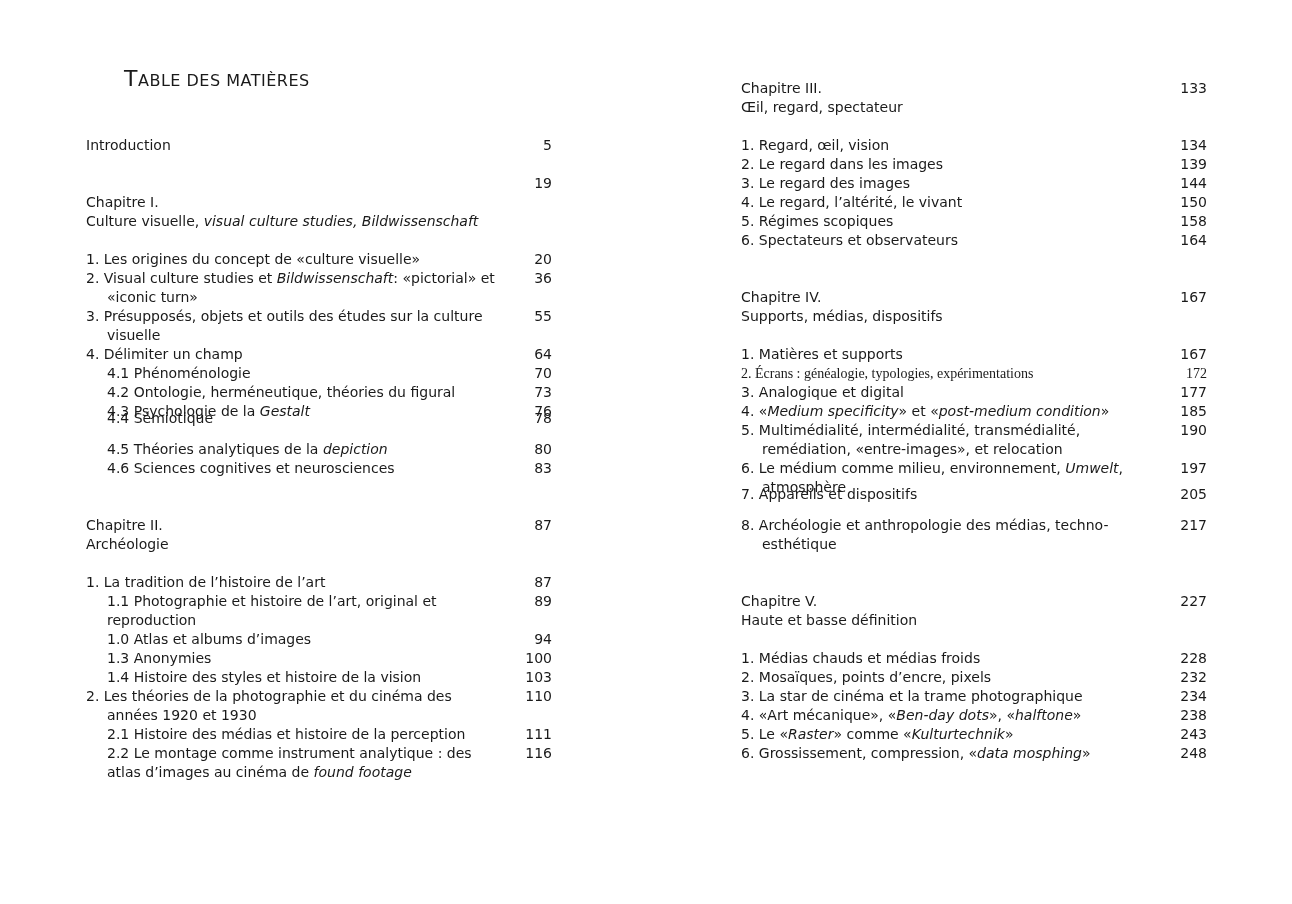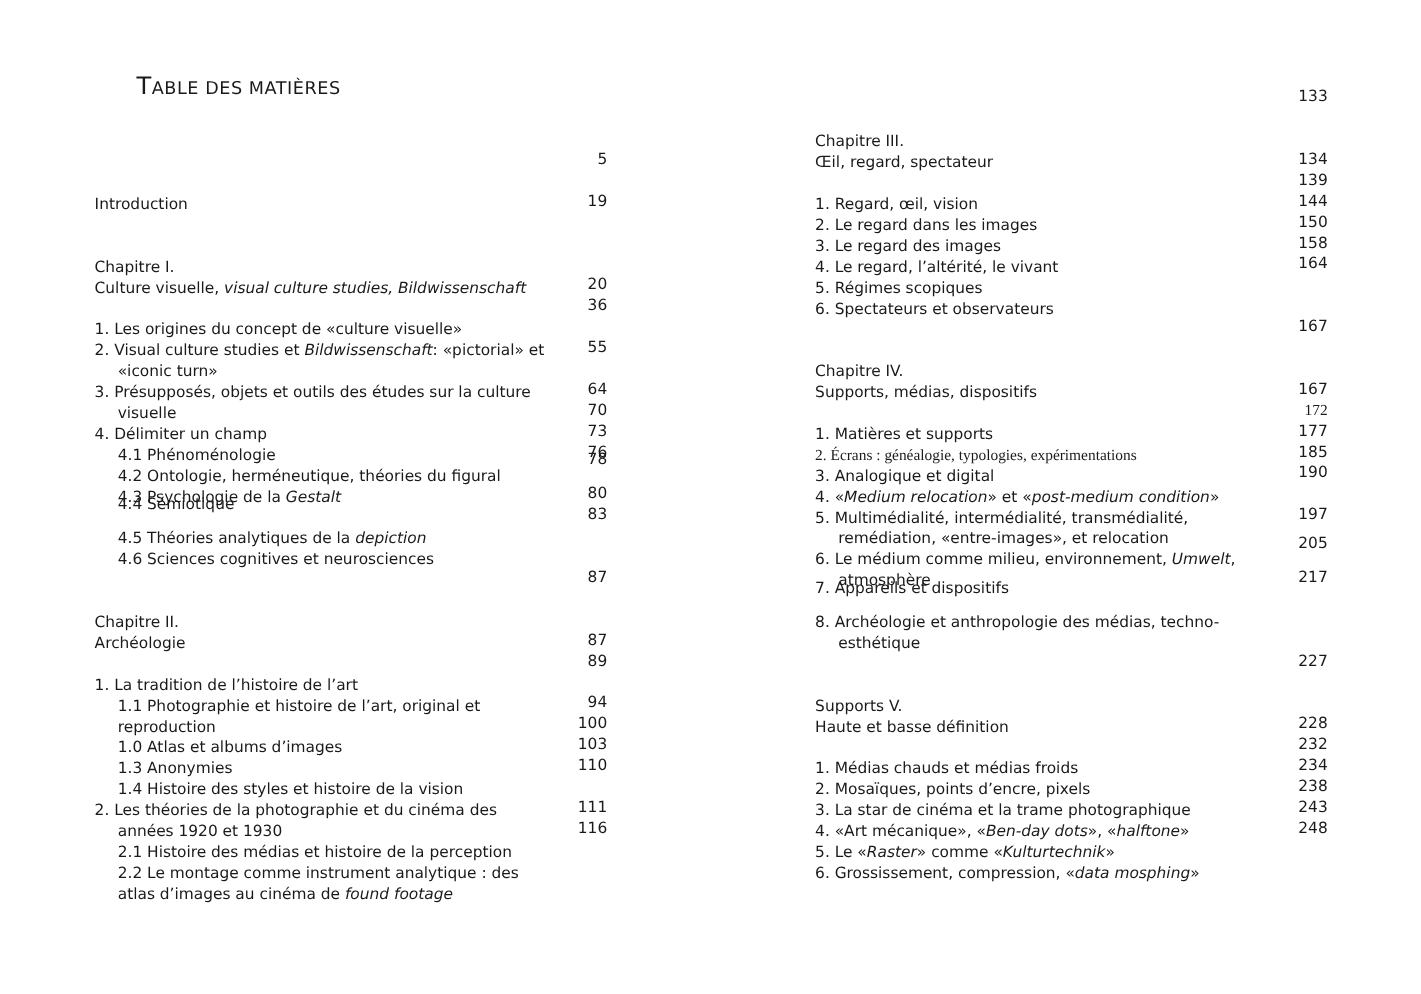--- a/index.html
+++ b/index.html
@@ -4,21 +4,21 @@
 <style>
   html, body { margin:0; padding:0; background:#ffffff; }
   body { width:1292px; height:904px; position:relative; overflow:hidden;
          font-family:"DejaVu Sans", sans-serif; color:#1a1a1a; font-size:14px; }
   .page { position:absolute; top:0; }
   .page-left { left:86px; width:466px; }
   .page-right { left:741px; width:466px; }
   .title { position:absolute; top:66px; left:124px; font-size:22px; letter-spacing:0.5px; color:#1a1a1a; }
   .title .sc { font-size:16px; }
   .row { position:absolute; left:0; right:0; line-height:19px; }
-  .row .text { display:block; padding-right:50px;margin-top:41px; }
+  .row .text { display:block; padding-right:50px; }
   .row .num { position:absolute; right:0; top:0; }
   .row.lvl1 .text { padding-left:0; }
   .row.lvl2 .text { padding-left:21px; }
   .row.hang .text { padding-left:21px; text-indent:-21px; }
   .chap { font-weight:normal; }
   i { font-style:italic; }
 </style>
 </head>
 <body>
 
@@ -163,41 +163,41 @@
     </div>
     <div class="row lvl1 hang" style="top: 364px; font-family: Liberation Serif, serif;">
       <span class="text"><span>2. Écrans : généalogie, typologies, expérimentations</span></span>
       <span class="num">172</span>
     </div>
     <div class="row lvl1 hang" style="top: 383px;">
       <span class="text"><span>3. Analogique et digital</span></span>
       <span class="num">177</span>
     </div>
     <div class="row lvl1 hang" style="top: 402px;">
-      <span class="text"><span>4. «</span><i>Medium relocation</i><span>» et «</span><i>post-medium condition</i><span>»</span></span>
+      <span class="text"><span>4. «</span><i>Medium specificity</i><span>» et «</span><i>post-medium condition</i><span>»</span></span>
       <span class="num">185</span>
     </div>
     <div class="row lvl1 hang" style="top: 421px;">
       <span class="text"><span>5. Multimédialité, intermédialité, transmédialité, remédiation, «entre-images», et relocation</span></span>
       <span class="num">190</span>
     </div>
     <div class="row lvl1 hang" style="top: 459px;">
       <span class="text"><span>6. Le médium comme milieu, environnement, </span><i>Umwelt</i><span>, atmosphère</span></span>
       <span class="num">197</span>
     </div>
     <div class="row lvl1 hang" style="top: 485px;">
       <span class="text"><span>7. Appareils et dispositifs</span></span>
       <span class="num">205</span>
     </div>
     <div class="row lvl1 hang" style="top: 516px;">
       <span class="text"><span>8. Archéologie et anthropologie des médias, techno-esthétique</span></span>
       <span class="num">217</span>
     </div>
     <div class="row lvl1 chap" style="top: 592px;">
-      <span class="text"><span>Supports V.</span></span>
+      <span class="text"><span>Chapitre V.</span></span>
       <span class="num">227</span>
     </div>
     <div class="row lvl1 chap" style="top: 611px;">
       <span class="text"><span>Haute et basse définition</span></span>
     </div>
     <div class="row lvl1 hang" style="top: 649px;">
       <span class="text"><span>1. Médias chauds et médias froids</span></span>
       <span class="num">228</span>
     </div>
     <div class="row lvl1 hang" style="top: 668px;">

